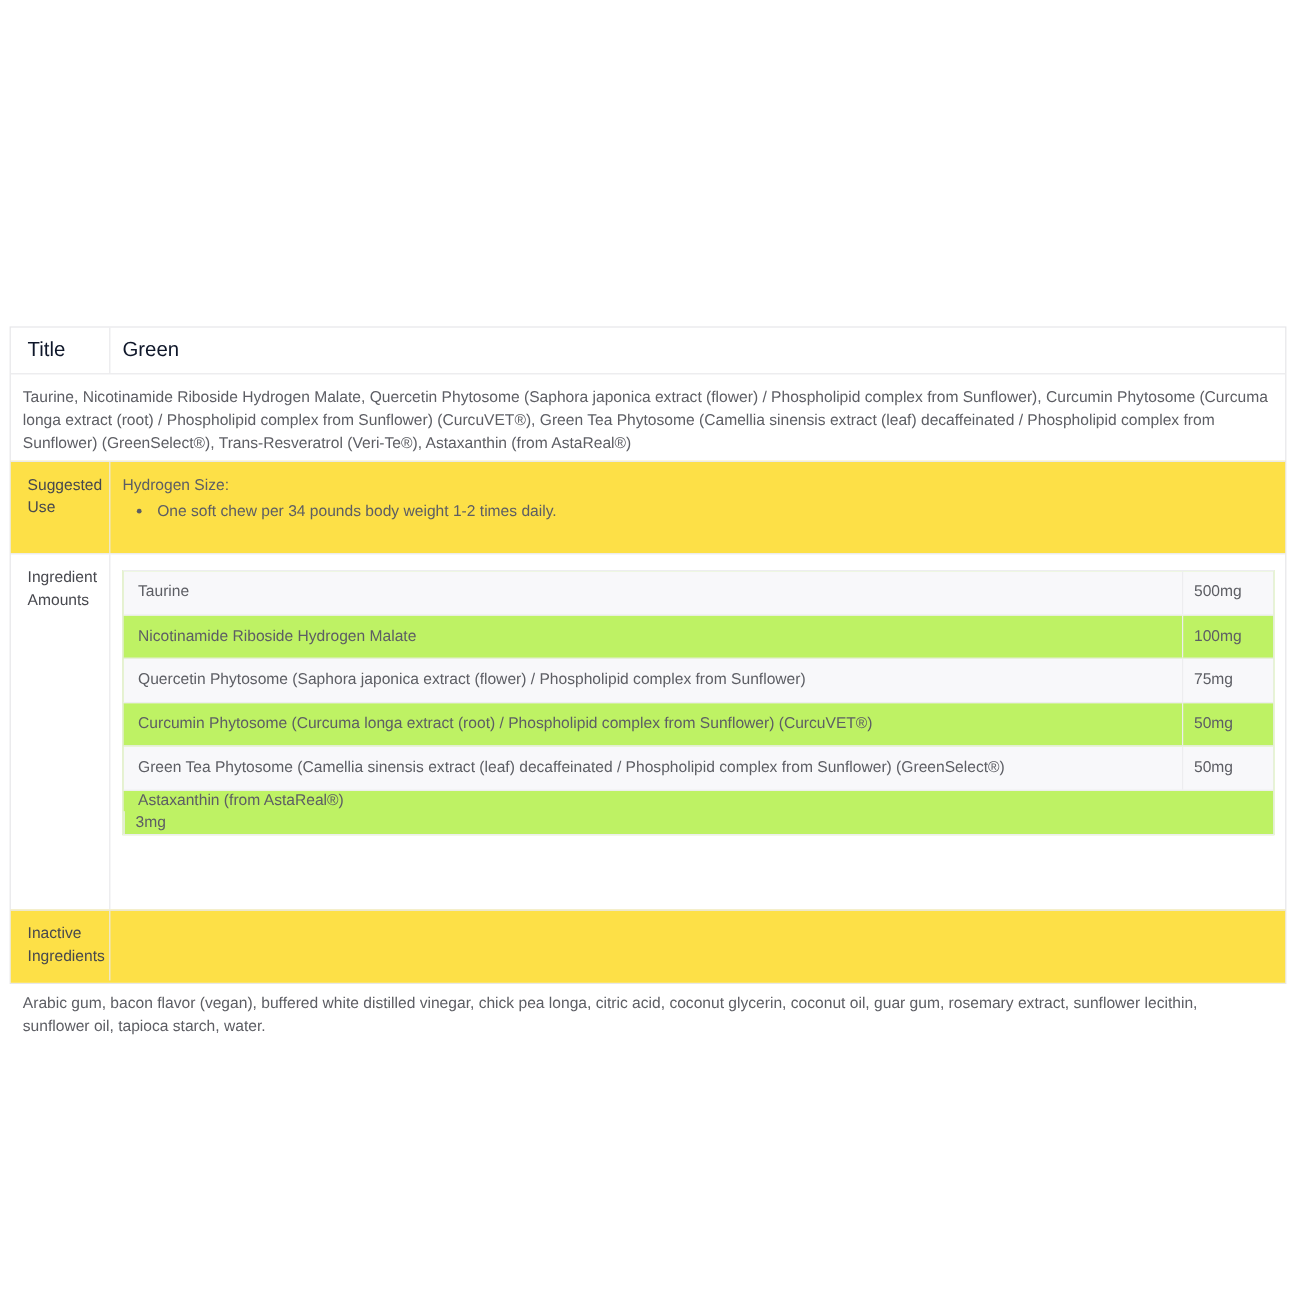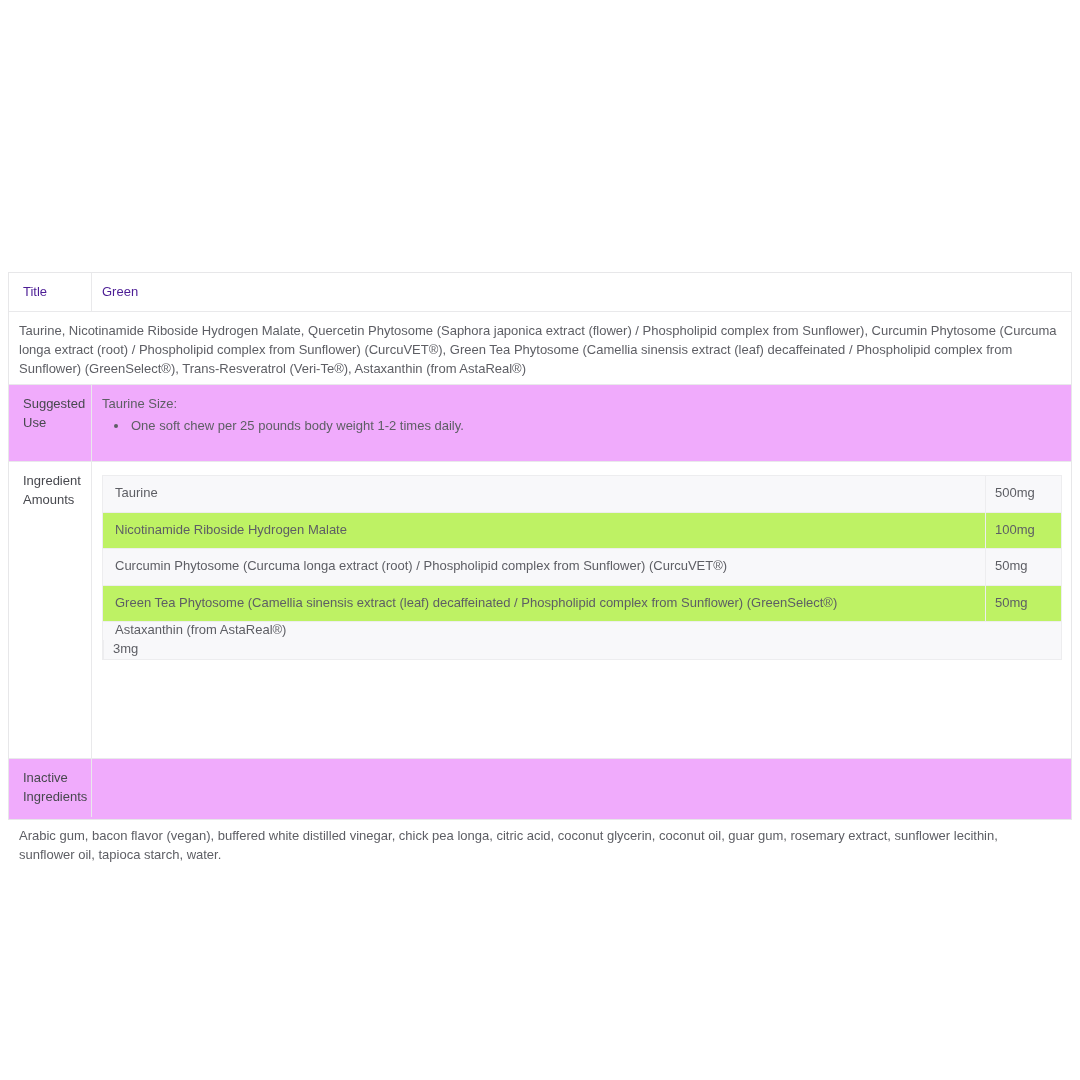--- a/index.html
+++ b/index.html
@@ -14,33 +14,33 @@
     left: 8px; top: 272px;
     width: 1064px;
     border: 1px solid #e7e7e9;
     background: #ffffff;
     color: #5d5e64;
     font-size: 13px;
     line-height: 1.45;
   }
   .row { display: flex; border-top: 1px solid #e9e9eb; }
   .row:first-child { border-top: none; }
-  .row.stripe { background: #f0abfc; }
+  .row.stripe { background: #fde047; }
   .t-cell {
     flex: none; width: 83px;
     border-right: 1px solid #e9e9eb;
     padding: 10px 8px 10px 14px;
     color: #47484e;
   }
   .i-cell { flex: 1 1 auto; padding: 10px 14px 10px 10px; min-width: 0; }
   .header-row { height: 38px; }
   .header-row .t-cell, .header-row .i-cell {
     display: flex; align-items: center;
     padding-top: 0; padding-bottom: 0;
-    color: #4c1d95; font-size: 13px;
+    color: #0f172a; font-size: 17px;
   }
   .row-active { height: 73px; }
   .row-suggested { height: 77px; }
   .row-amounts { height: 297px; }
   .row-amounts .i-cell { padding: 0; }
   .row-inactive { height: 61px; flex-direction: column; }
   .serving-list { margin: 3px 0 0 0; padding-left: 27px; list-style: disc; }
   .serving-list li { padding-left: 2px; }
   .nested {
     margin: 13px 9px 0 10px;
@@ -73,38 +73,42 @@
     <div class="i-cell">Green</div>
   </div>
 
   <div class="row row-active">
     <div class="i-cell">Taurine, Nicotinamide Riboside Hydrogen Malate, Quercetin Phytosome (Saphora japonica extract (flower) / Phospholipid complex from Sunflower), Curcumin Phytosome (Curcuma longa extract (root) / Phospholipid complex from Sunflower) (CurcuVET®), Green Tea Phytosome (Camellia sinensis extract (leaf) decaffeinated / Phospholipid complex from Sunflower) (GreenSelect®), Trans-Resveratrol (Veri-Te®), Astaxanthin (from AstaReal®)</div>
   </div>
 
   <div class="row row-suggested stripe">
     <div class="t-cell">Suggested Use</div>
     <div class="i-cell">
-      <div>Taurine Size:</div>
+      <div>Hydrogen Size:</div>
       <ul class="serving-list">
-        <li>One soft chew per 25 pounds body weight 1-2 times daily.</li>
+        <li>One soft chew per 34 pounds body weight 1-2 times daily.</li>
       </ul>
     </div>
   </div>
 
   <div class="row row-amounts">
     <div class="t-cell">Ingredient Amounts</div>
     <div class="i-cell">
       <div class="nested">
         <div class="ing-row">
           <div class="ing-name">Taurine</div>
           <div class="ing-amount">500mg</div>
         </div>
         <div class="ing-row">
           <div class="ing-name">Nicotinamide Riboside Hydrogen Malate</div>
           <div class="ing-amount">100mg</div>
+        </div>
+        <div class="ing-row">
+          <div class="ing-name">Quercetin Phytosome (Saphora japonica extract (flower) / Phospholipid complex from Sunflower)</div>
+          <div class="ing-amount">75mg</div>
         </div>
         <div class="ing-row">
           <div class="ing-name">Curcumin Phytosome (Curcuma longa extract (root) / Phospholipid complex from Sunflower) (CurcuVET®)</div>
           <div class="ing-amount">50mg</div>
         </div>
         <div class="ing-row">
           <div class="ing-name">Green Tea Phytosome (Camellia sinensis extract (leaf) decaffeinated / Phospholipid complex from Sunflower) (GreenSelect®)</div>
           <div class="ing-amount">50mg</div>
         </div>
         <div class="ing-row">

